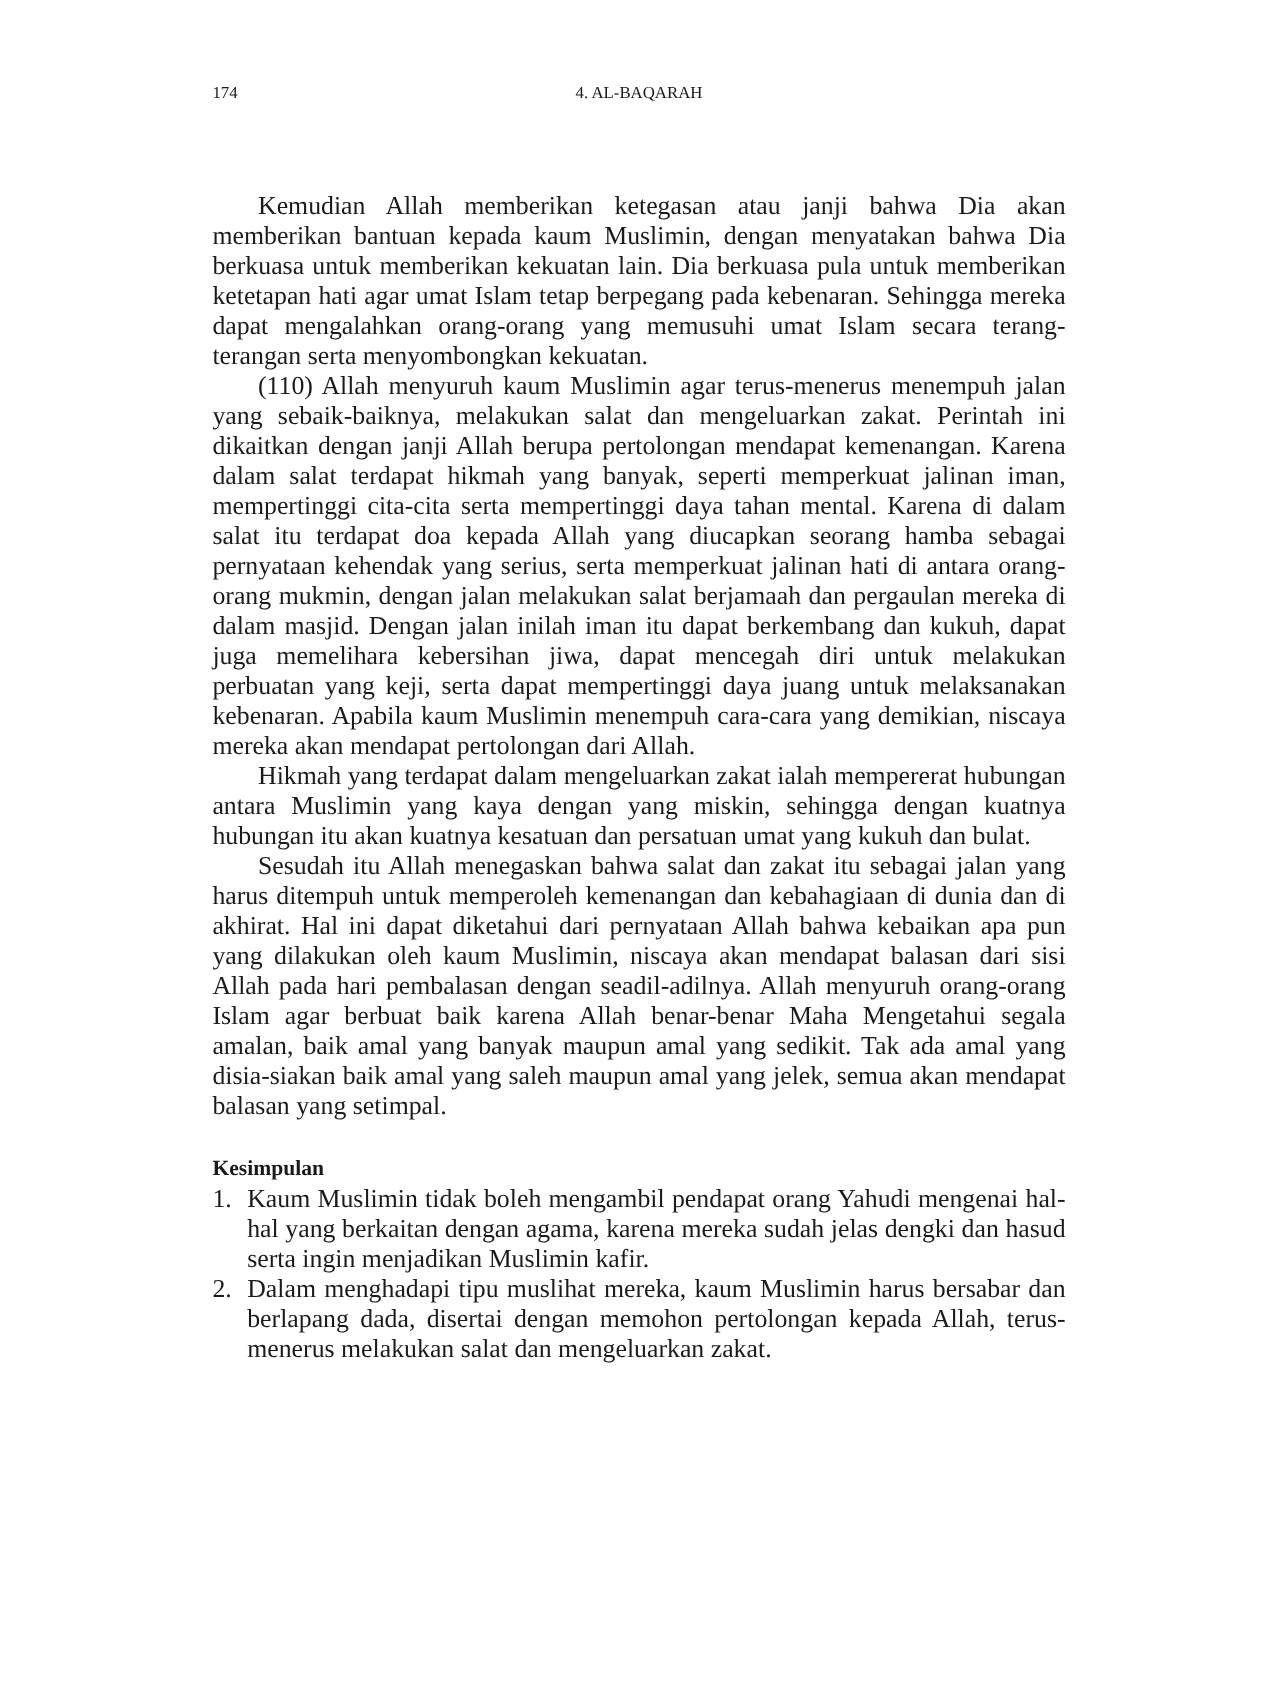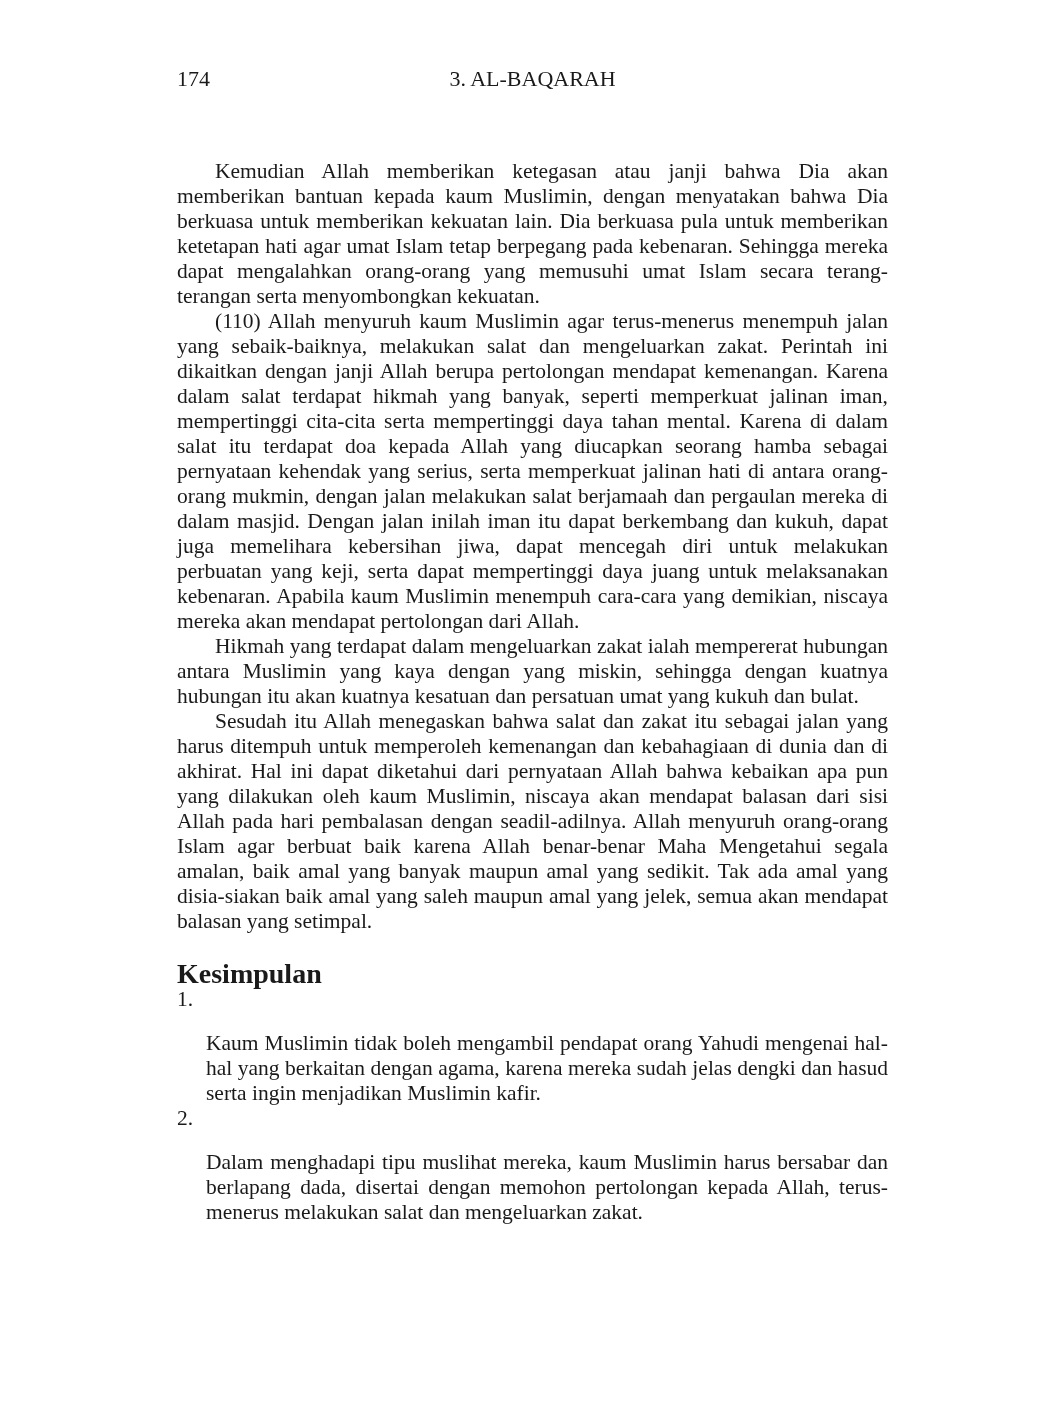--- a/index.html
+++ b/index.html
@@ -19,70 +19,69 @@
     box-sizing: border-box;
     width: 1063px;
     height: 1417px;
     padding: 66px 175px 0 177px;
     background: #ffffff;
   }
   .page-header {
     display: grid;
     grid-template-columns: 1fr auto 1fr;
     align-items: baseline;
-    font-size: 22px;
+    font-size: 14px;
     line-height: 25px;
   }
   .page-header .hdr-left  { text-align: left; }
   .page-header .hdr-center{ text-align: center; }
   .page-header .hdr-right { text-align: right; }
   .page-body {
     margin-top: 68px;
     font-size: 21.5px;
     line-height: 25px;
     text-align: justify;
   }
   p.para {
     margin: 0;
     text-indent: 38px;
   }
   .conclusion-heading {
     font-weight: bold;
-    font-size: 28px;
+    font-size: 18px;
     line-height: 25px;
     margin: 27px 0 1px 0;
     text-align: left;
     text-indent: 0;
   }
   .conclusion-list {
     margin: 0;
     padding: 0;
   }
   .conclusion-item {
     display: flex;
     align-items: flex-start;
   }
   .conclusion-item .item-number {
     flex: 0 0 29px;
     text-align: left;
   }
   .conclusion-item .item-text {
     flex: 1 1 auto;
     text-align: justify;
-    margin-top: 44px;
   }
 </style>
 </head>
 <body>
 
 <div class="page">
 
   <div class="page-header">
     <span class="hdr-left">174</span>
-    <span class="hdr-center">3. AL-BAQARAH</span>
+    <span class="hdr-center">4. AL-BAQARAH</span>
   </div>
 
   <div class="page-body">
 
     <p class="para">Kemudian Allah memberikan ketegasan atau janji bahwa Dia akan memberikan bantuan kepada kaum Muslimin, dengan menyatakan bahwa Dia berkuasa untuk memberikan kekuatan lain. Dia berkuasa pula untuk memberikan ketetapan hati agar umat Islam tetap berpegang pada kebenaran. Sehingga mereka dapat mengalahkan orang-orang yang memusuhi umat Islam secara terang-terangan serta menyombongkan kekuatan.</p>
 
     <p class="para">(110) Allah menyuruh kaum Muslimin agar terus-menerus menempuh jalan yang sebaik-baiknya, melakukan salat dan mengeluarkan zakat. Perintah ini dikaitkan dengan janji Allah berupa pertolongan mendapat kemenangan. Karena dalam salat terdapat hikmah yang banyak, seperti memperkuat jalinan iman, mempertinggi cita-cita serta mempertinggi daya tahan mental. Karena di dalam salat itu terdapat doa kepada Allah yang diucapkan seorang hamba sebagai pernyataan kehendak yang serius, serta memperkuat jalinan hati di antara orang-orang mukmin, dengan jalan melakukan salat berjamaah dan pergaulan mereka di dalam masjid. Dengan jalan inilah iman itu dapat berkembang dan kukuh, dapat juga memelihara kebersihan jiwa, dapat mencegah diri untuk melakukan perbuatan yang keji, serta dapat mempertinggi daya juang untuk melaksanakan kebenaran. Apabila kaum Muslimin menempuh cara-cara yang demikian, niscaya mereka akan mendapat pertolongan dari Allah.</p>
 
     <p class="para">Hikmah yang terdapat dalam mengeluarkan zakat ialah mempererat hubungan antara Muslimin yang kaya dengan yang miskin, sehingga dengan kuatnya hubungan itu akan kuatnya kesatuan dan persatuan umat yang kukuh dan bulat.</p>
 

